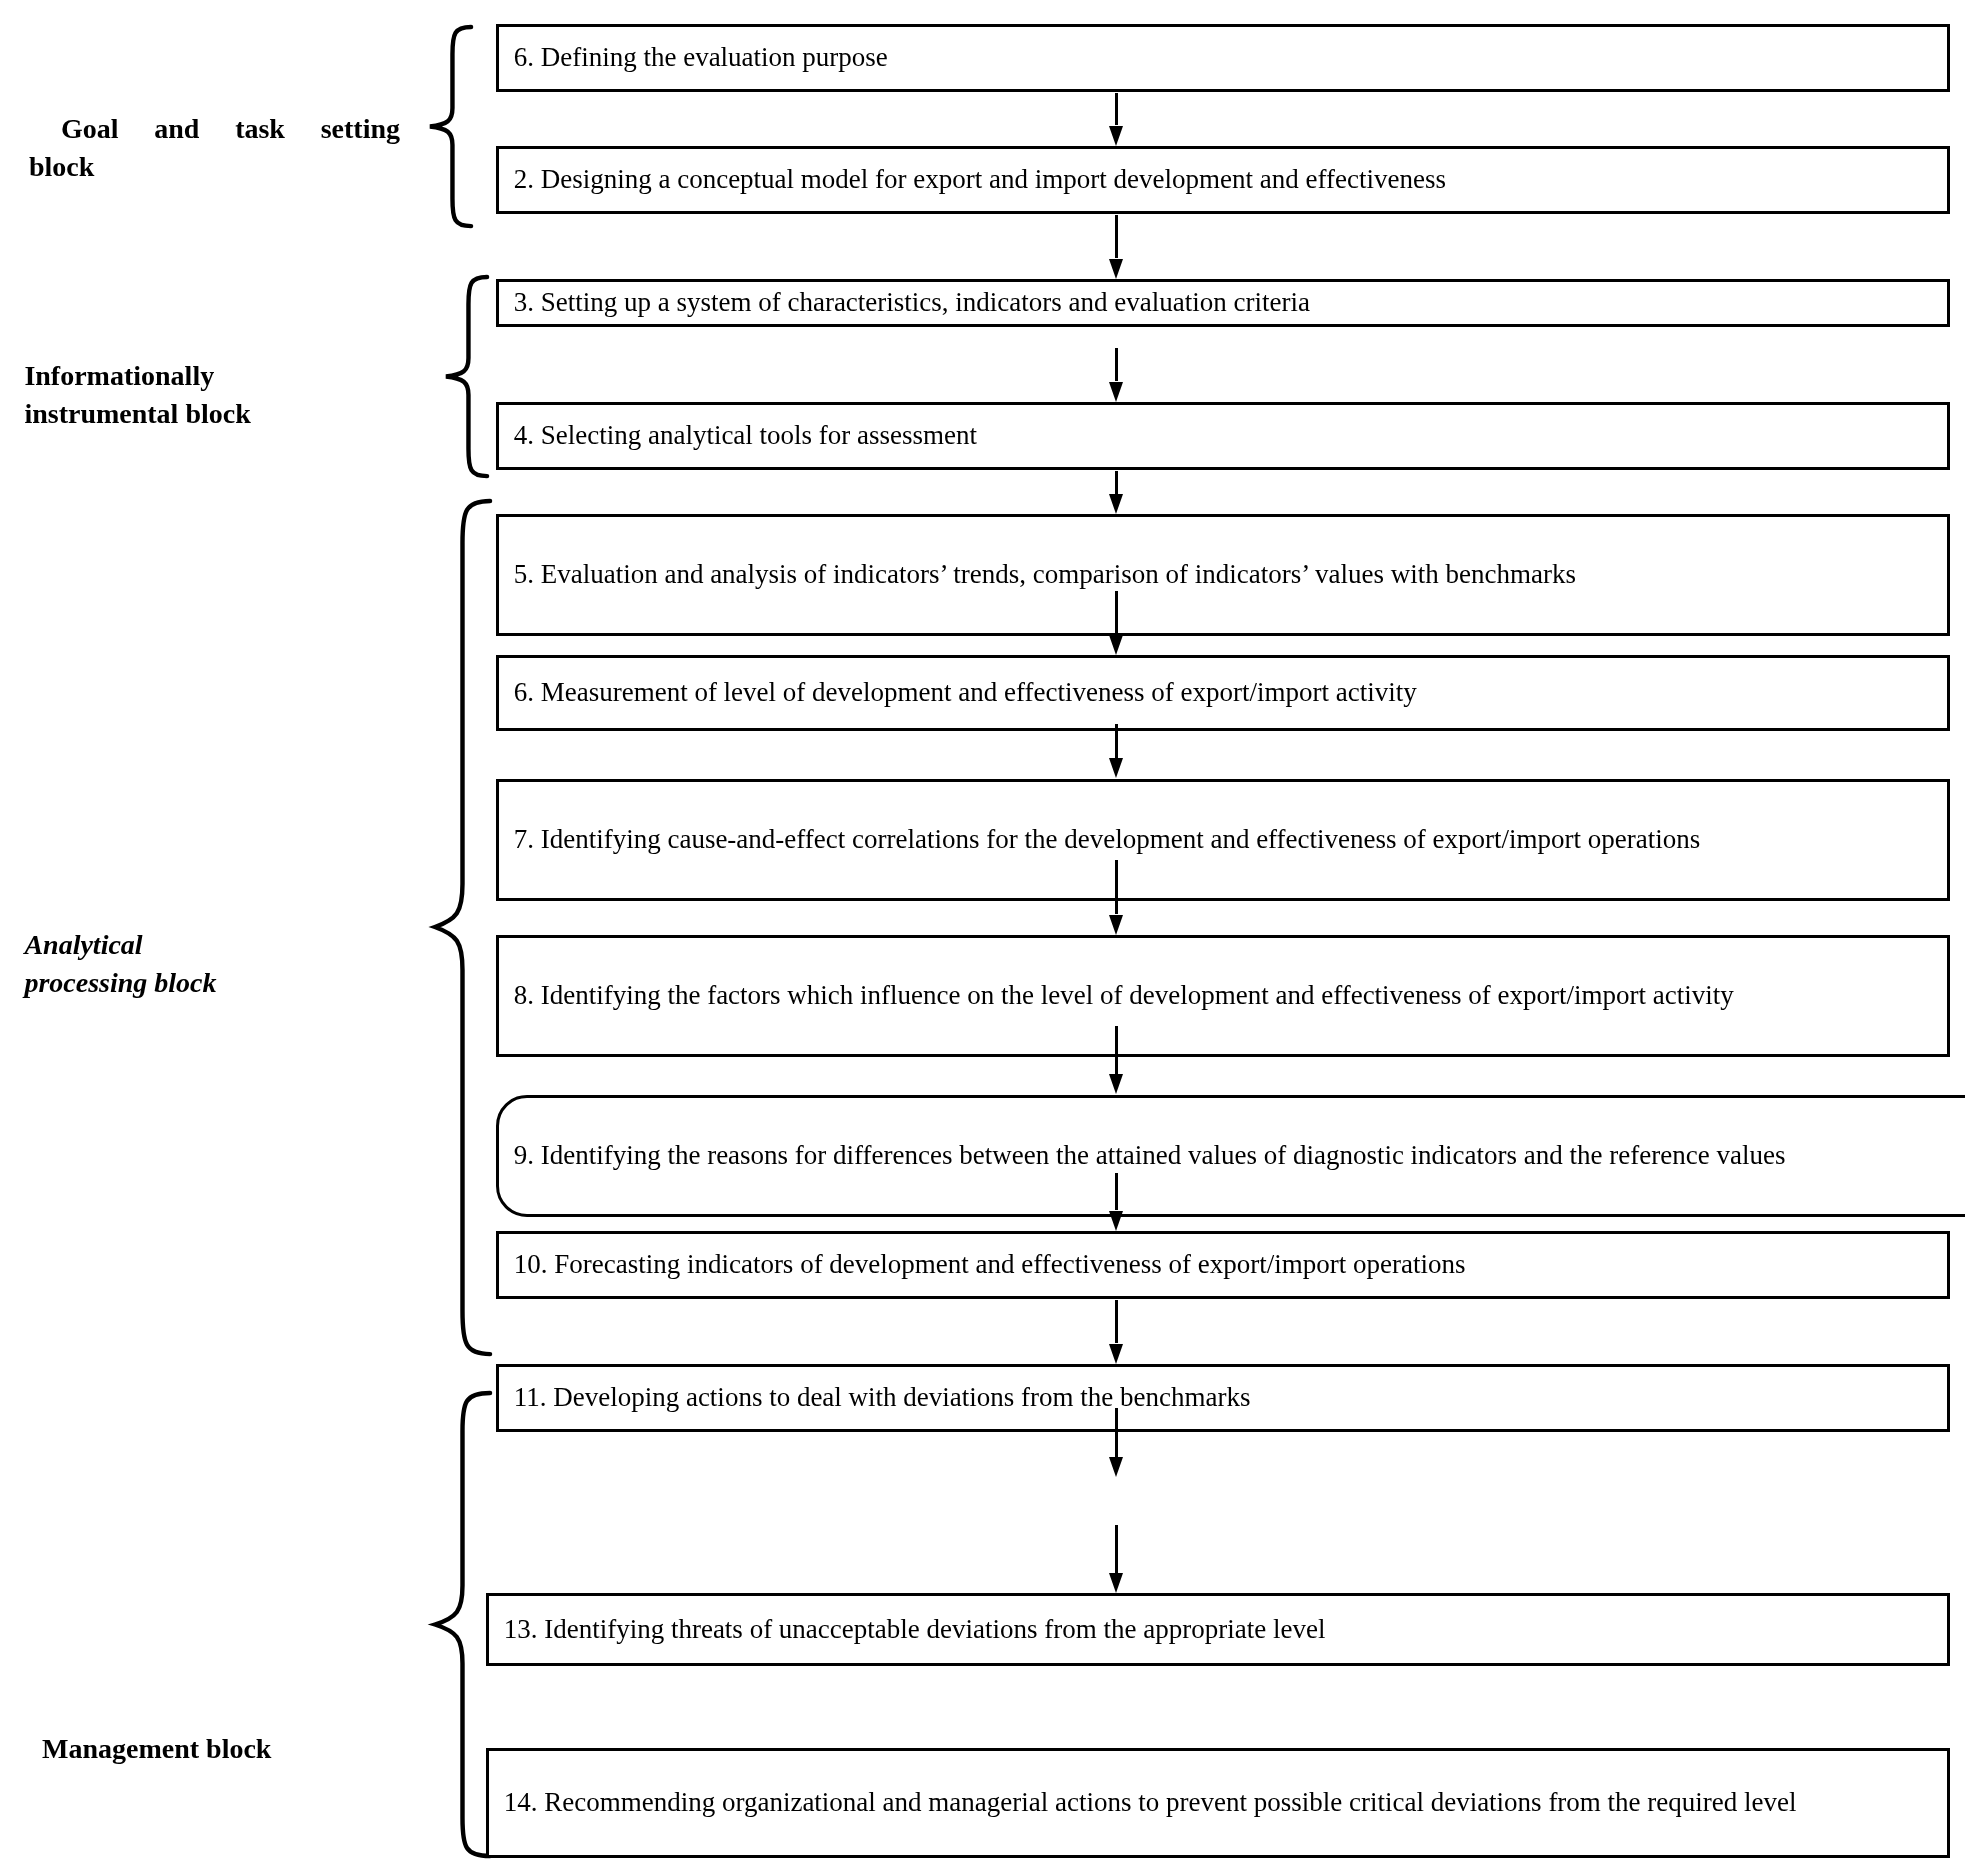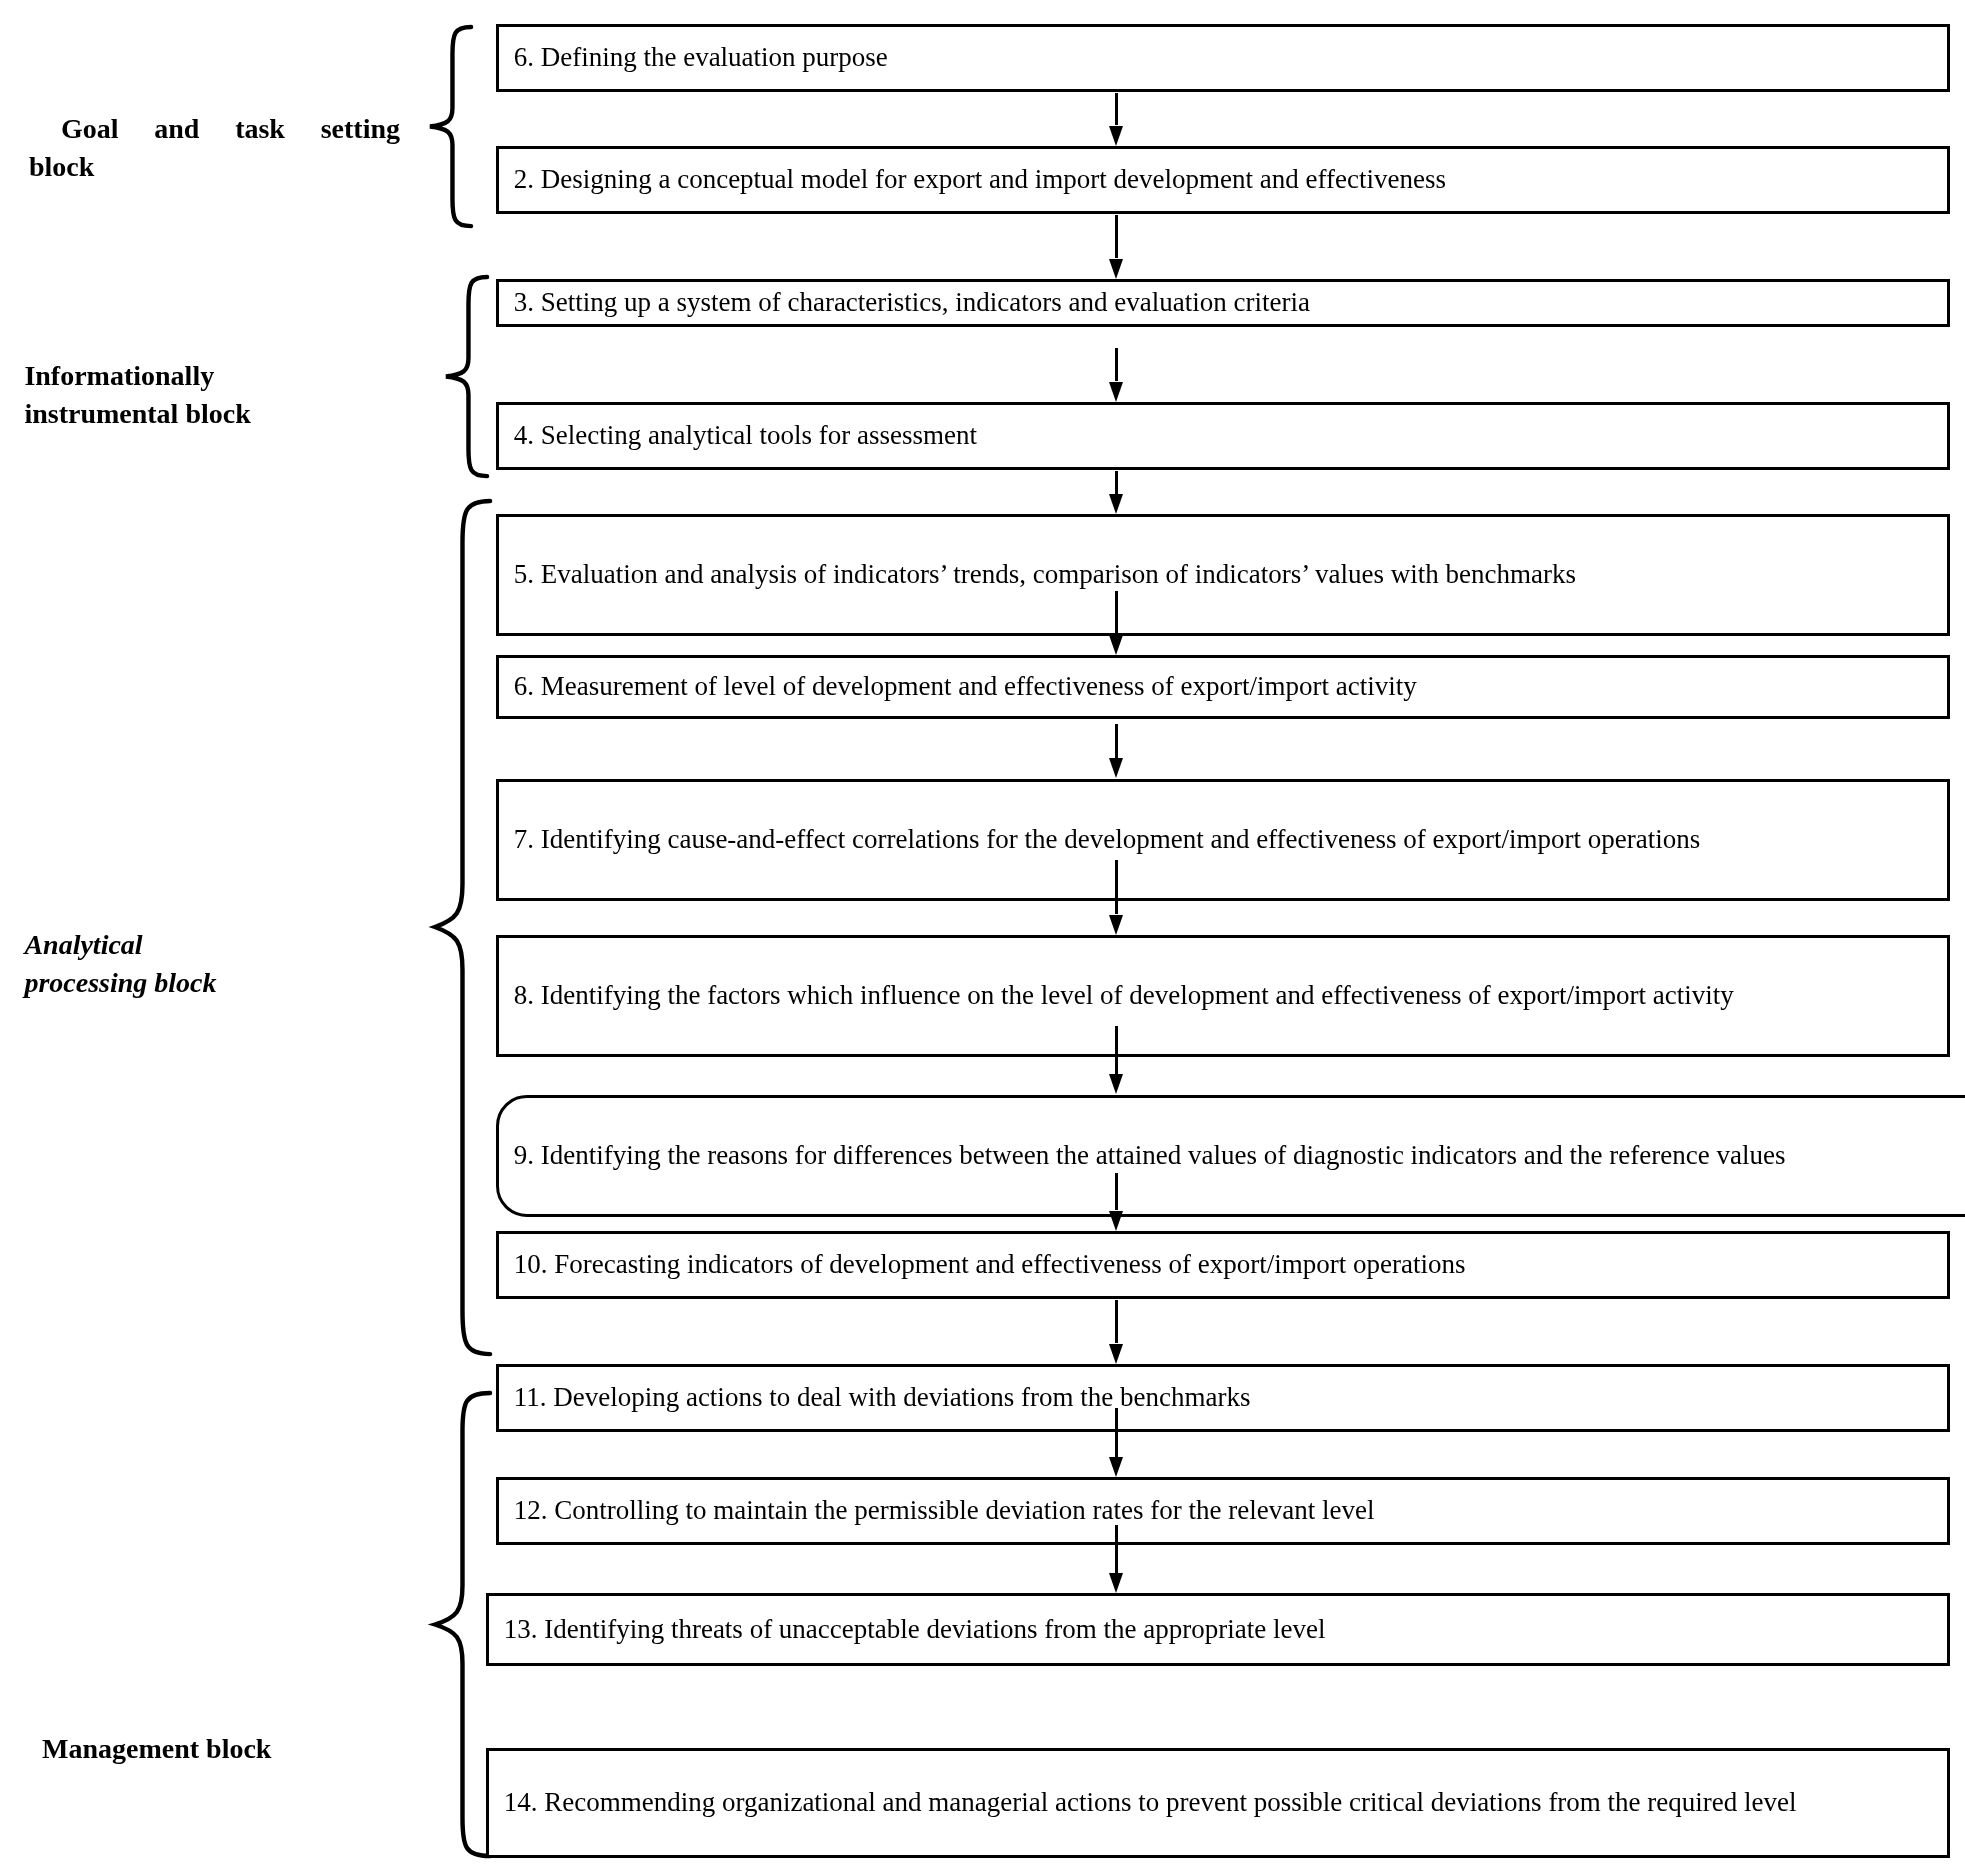--- a/index.html
+++ b/index.html
@@ -157,21 +157,21 @@
   </div>
 
   <div class="box plain" style="left:496px; top:402px; width:1454px; height:68px;">
     <span class="txt">4. Selecting analytical tools for assessment</span>
   </div>
 
   <div class="box justified" style="left:496px; top:514px; width:1454px; height:122px;">
     <span class="txt">5. Evaluation and analysis of indicators’ trends, comparison of indicators’ values with benchmarks</span>
   </div>
 
-  <div class="box plain" style="left:496px; top:655px; width:1454px; height:64px;">
+  <div class="box plain" style="left:496px; top:655px; width:1454px; height:76px;">
     <span class="txt">6. Measurement of level of development and effectiveness of export/import activity</span>
   </div>
 
   <div class="box justified" style="left:496px; top:779px; width:1454px; height:122px;">
     <span class="txt">7. Identifying cause-and-effect correlations for the development and effectiveness of export/import operations</span>
   </div>
 
   <div class="box justified" style="left:496px; top:935px; width:1454px; height:122px;">
     <span class="txt">8. Identifying the factors which influence on the level of development and effectiveness of export/import activity</span>
   </div>
@@ -181,23 +181,20 @@
   </div>
 
   <div class="box plain" style="left:496px; top:1231px; width:1454px; height:68px;">
     <span class="txt">10. Forecasting indicators of development and effectiveness of export/import operations</span>
   </div>
 
   <div class="box plain" style="left:496px; top:1364px; width:1454px; height:68px;">
     <span class="txt">11. Developing actions to deal with deviations from the benchmarks</span>
   </div>
 
-  <div class="box plain" style="left:496px; top:1477px; width:1454px; height:68px;">
-    <span class="txt">12. Controlling to maintain the permissible deviation rates for the relevant level</span>
-  </div>
 
   <div class="box plain" style="left:486px; top:1593px; width:1464px; height:73px;">
     <span class="txt">13. Identifying threats of unacceptable deviations from the appropriate level</span>
   </div>
 
   <div class="box justified" style="left:486px; top:1720px; width:1464px; height:110px;margin-top:28px;">
     <span class="txt">14. Recommending organizational and managerial actions to prevent possible critical deviations from the required level</span>
   </div>
 
   <div class="arrow" style="left:1109px; top:93px; height:53px;">

